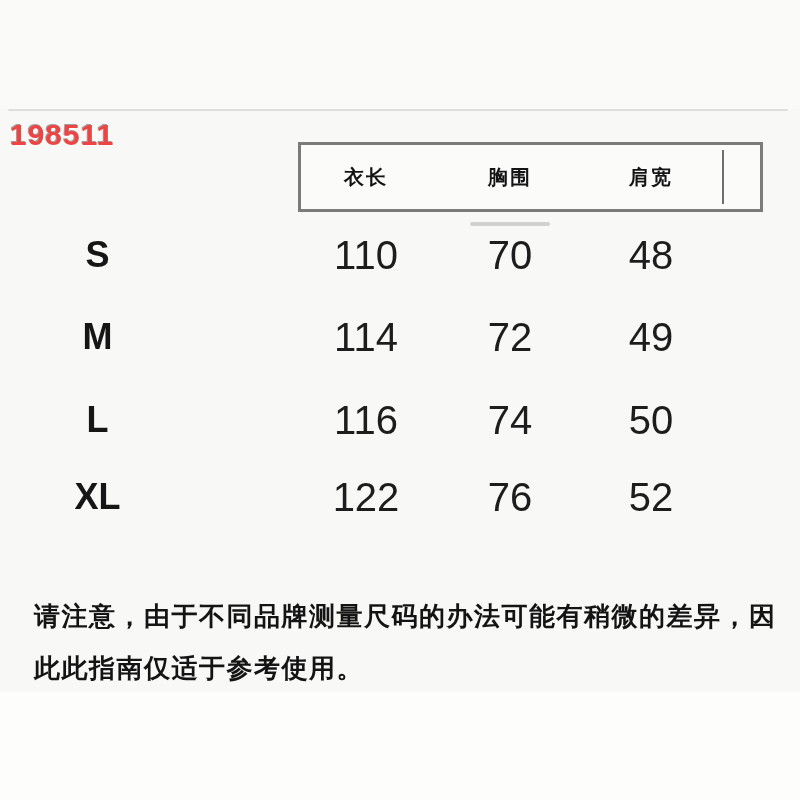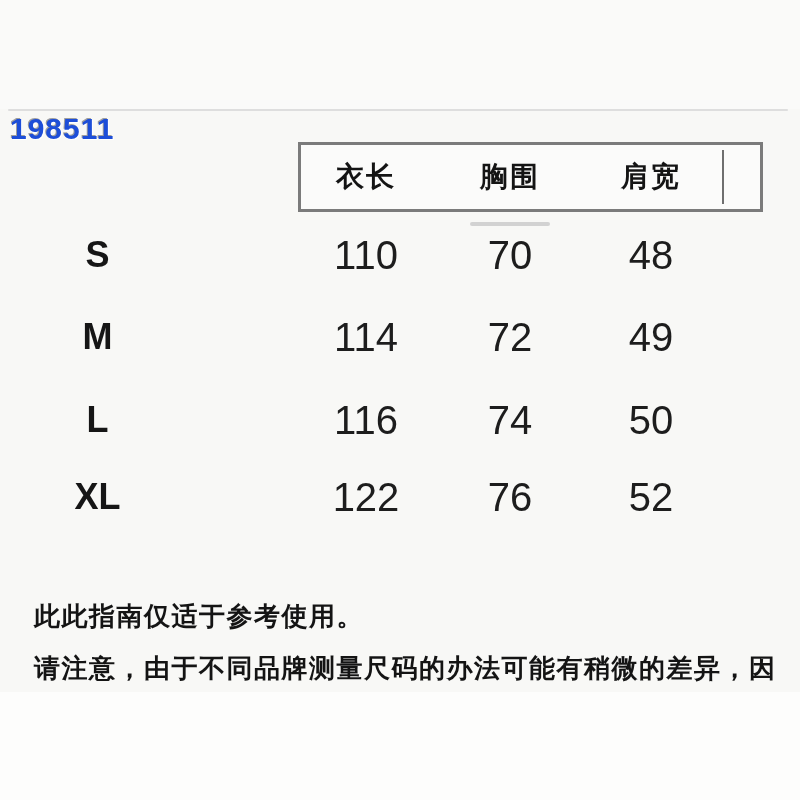--- a/index.html
+++ b/index.html
@@ -5,38 +5,38 @@
   html,body{margin:0;padding:0;background:#ffffff;}
   .page{
     position:relative;width:800px;height:800px;overflow:hidden;
     background:#f8f8f6;color:#1b1b1b;
     font-family:"Liberation Sans","DejaVu Sans",sans-serif;
   }
   .strip-top{position:absolute;left:0;top:0;width:800px;height:109px;background:#fafaf9;}
   .strip-bottom{position:absolute;left:0;top:692px;width:800px;height:108px;background:#fdfdfc;}
   .divider{position:absolute;left:8px;top:109px;width:780px;height:2px;background:#dedede;border-radius:1px;}
   .watermark{
-    position:absolute;left:10px;top:112px;
+    position:absolute;left:10px;top:118px;
     font-size:30px;font-weight:700;letter-spacing:1px;
-    color:#1d4ed8;text-shadow:-1px -1px 0 #9e9e9e,1px 1px 1px #ffffff;text-align:center;
+    color:#ef4444;text-shadow:-1px -1px 0 #9e9e9e,1px 1px 1px #ffffff;text-align:center;
   }
   .title{position:absolute;left:34px;top:162px;font-size:30px;font-weight:700;letter-spacing:2px;color:#141414;}
   .header-box{
     position:absolute;left:298px;top:142px;width:459px;height:64px;
     border:3px solid #7b7b7b;background:#fbfbfa;
   }
   .header-vline{position:absolute;left:421px;top:5px;width:2px;height:54px;background:#6f6f6f;}
   .chest-underline{position:absolute;left:470px;top:222px;width:80px;height:4px;background:#d2d2d2;border-radius:2px;}
   .row{position:absolute;left:0;width:800px;height:46px;line-height:46px;}
   .cell{position:absolute;top:0;text-align:center;white-space:nowrap;}
   .c0{left:20px;width:155px;}
   .c1{left:286px;width:160px;}
   .c2{left:438px;width:144px;}
   .c3{left:581px;width:140px;}
-  .hdr{font-size:28px;font-weight:700;letter-spacing:2px;color:#141414;}
+  .hdr{font-size:20px;font-weight:700;letter-spacing:2px;color:#141414;}
   .size-label{font-size:36px;font-weight:700;color:#161616;}
   .num{font-size:40px;font-weight:400;color:#1d1d1d;}
   .note{position:absolute;left:34px;top:590px;width:745px;font-size:26px;font-weight:600;
         letter-spacing:1.5px;line-height:52px;color:#141414;}
 </style>
 </head>
 <body>
 
 <div class="page">
 
@@ -81,17 +81,17 @@
   </div>
 
   <div class="row" style="top:474px">
     <span class="cell c0 size-label">XL</span>
     <span class="cell c1 num">122</span>
     <span class="cell c2 num">76</span>
     <span class="cell c3 num">52</span>
   </div>
 
   <div class="note">
+    <div>请注意，由于不同品牌测量尺码的办法可能有稍微的差异，因</div>
     <div>此此指南仅适于参考使用。</div>
-    <div>请注意，由于不同品牌测量尺码的办法可能有稍微的差异，因</div>
   </div>
 
 </div>
 
 </body></html>

